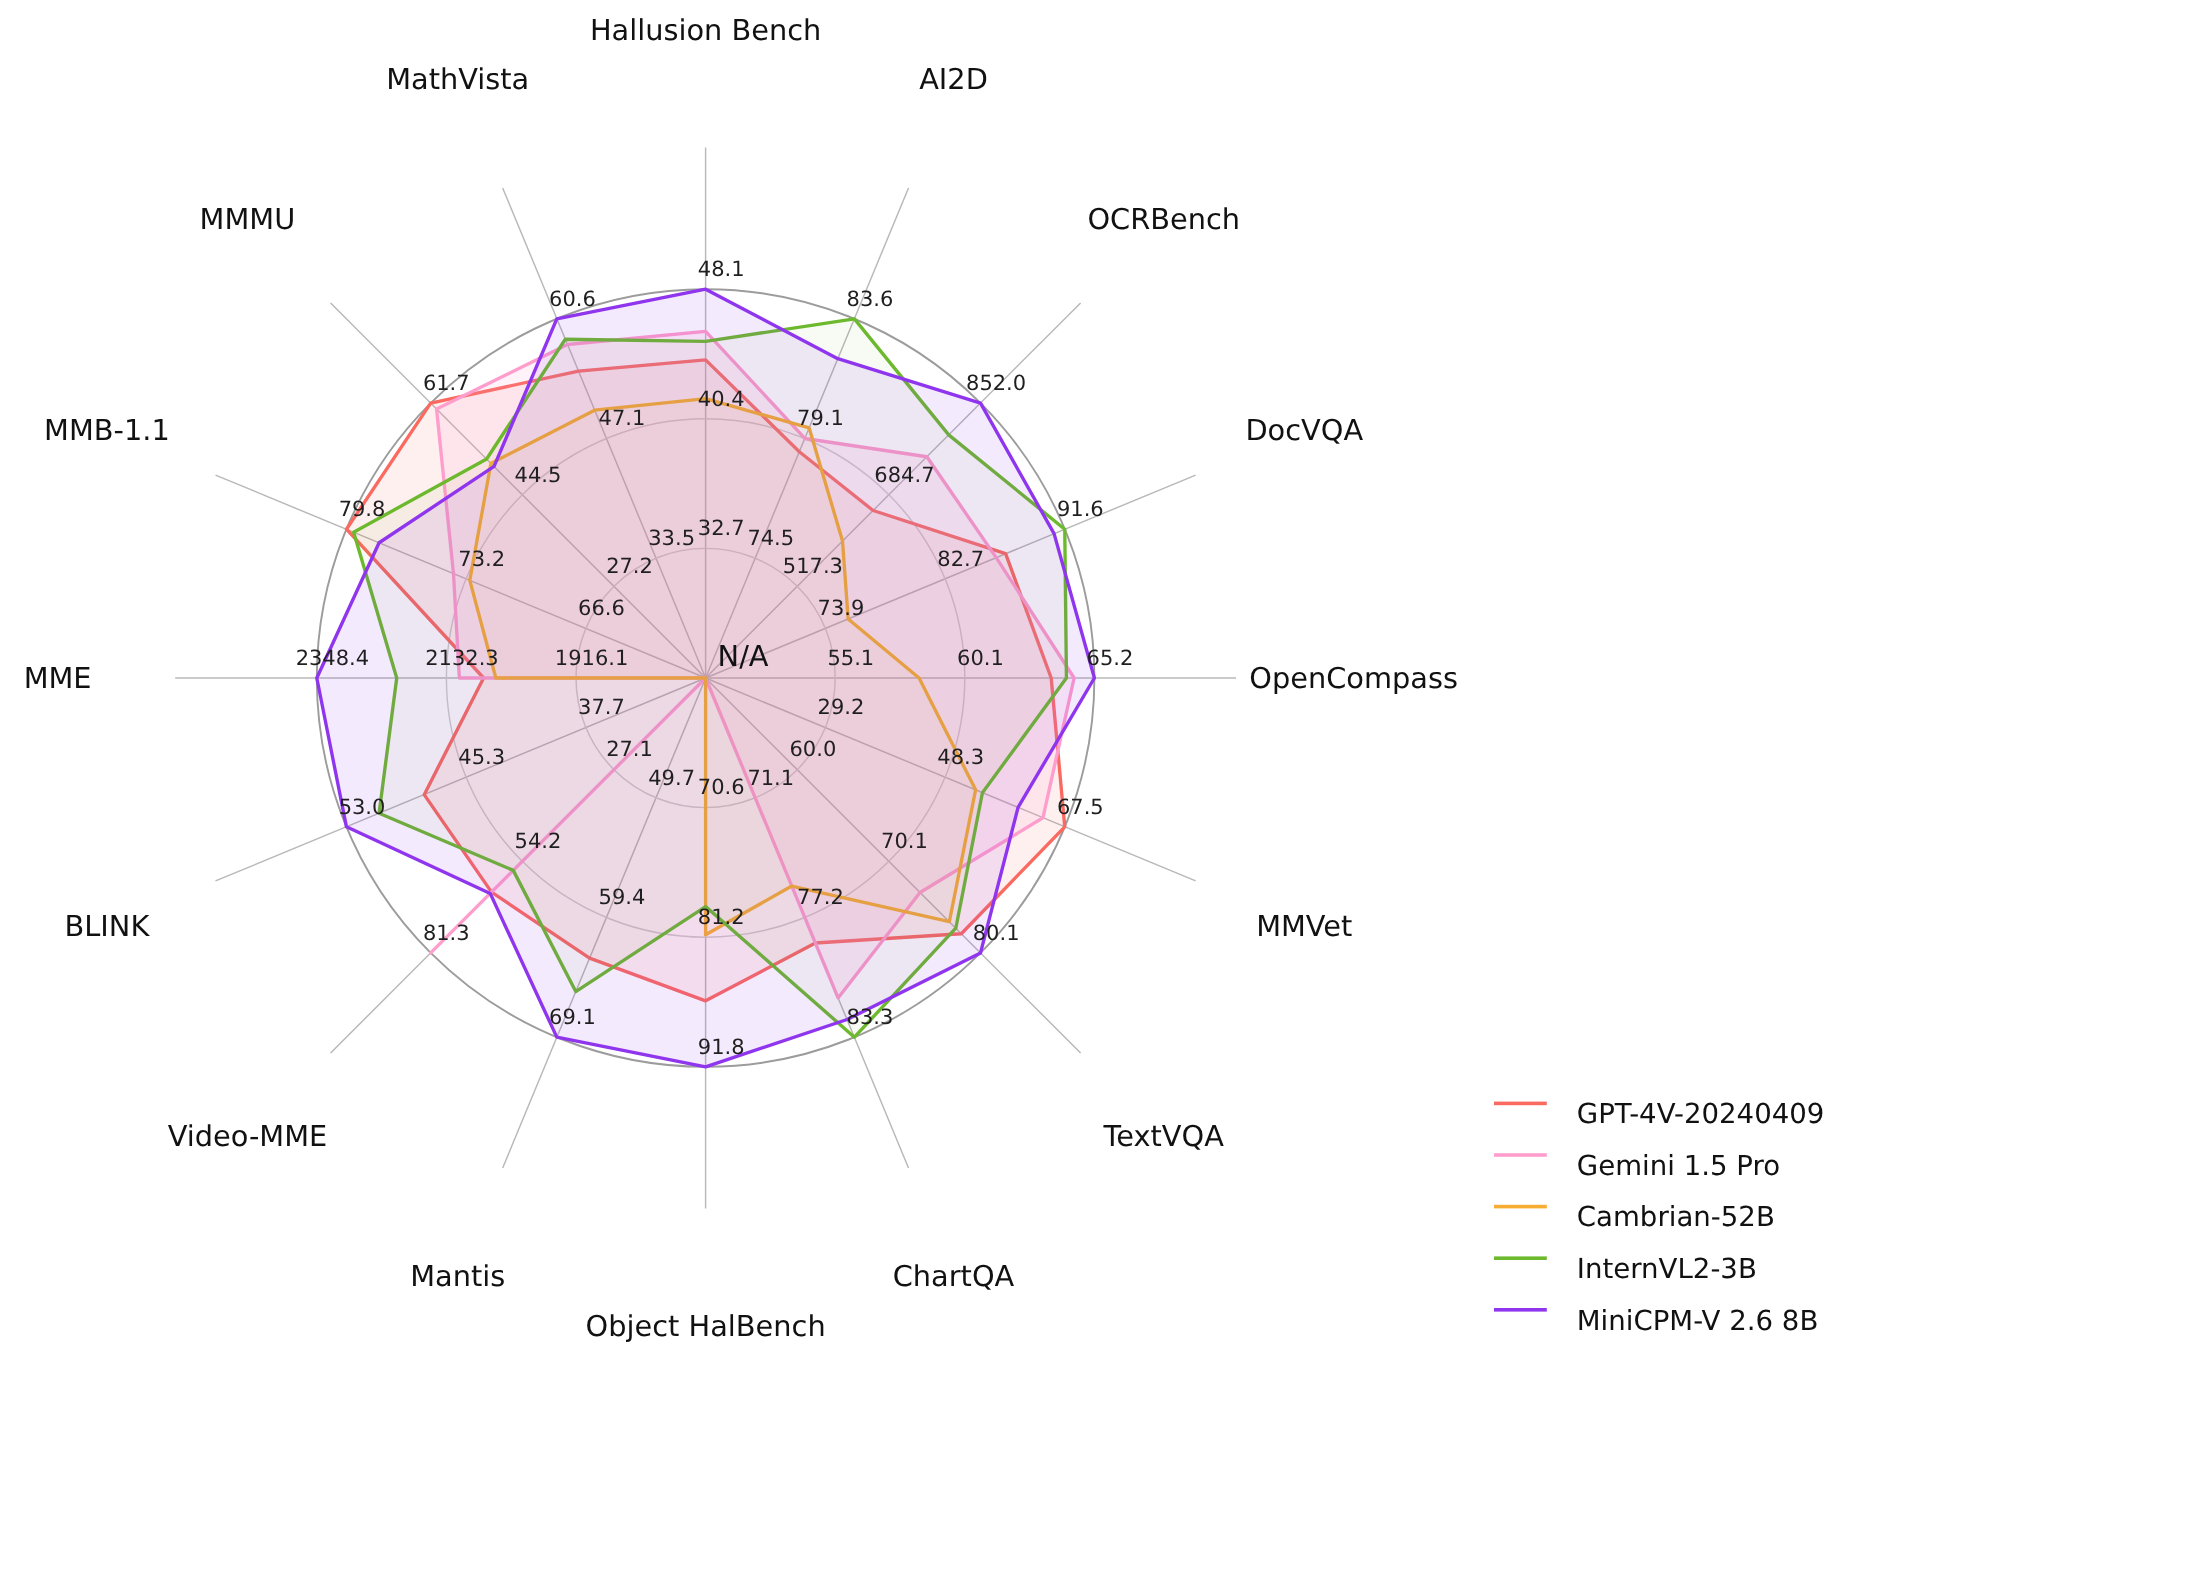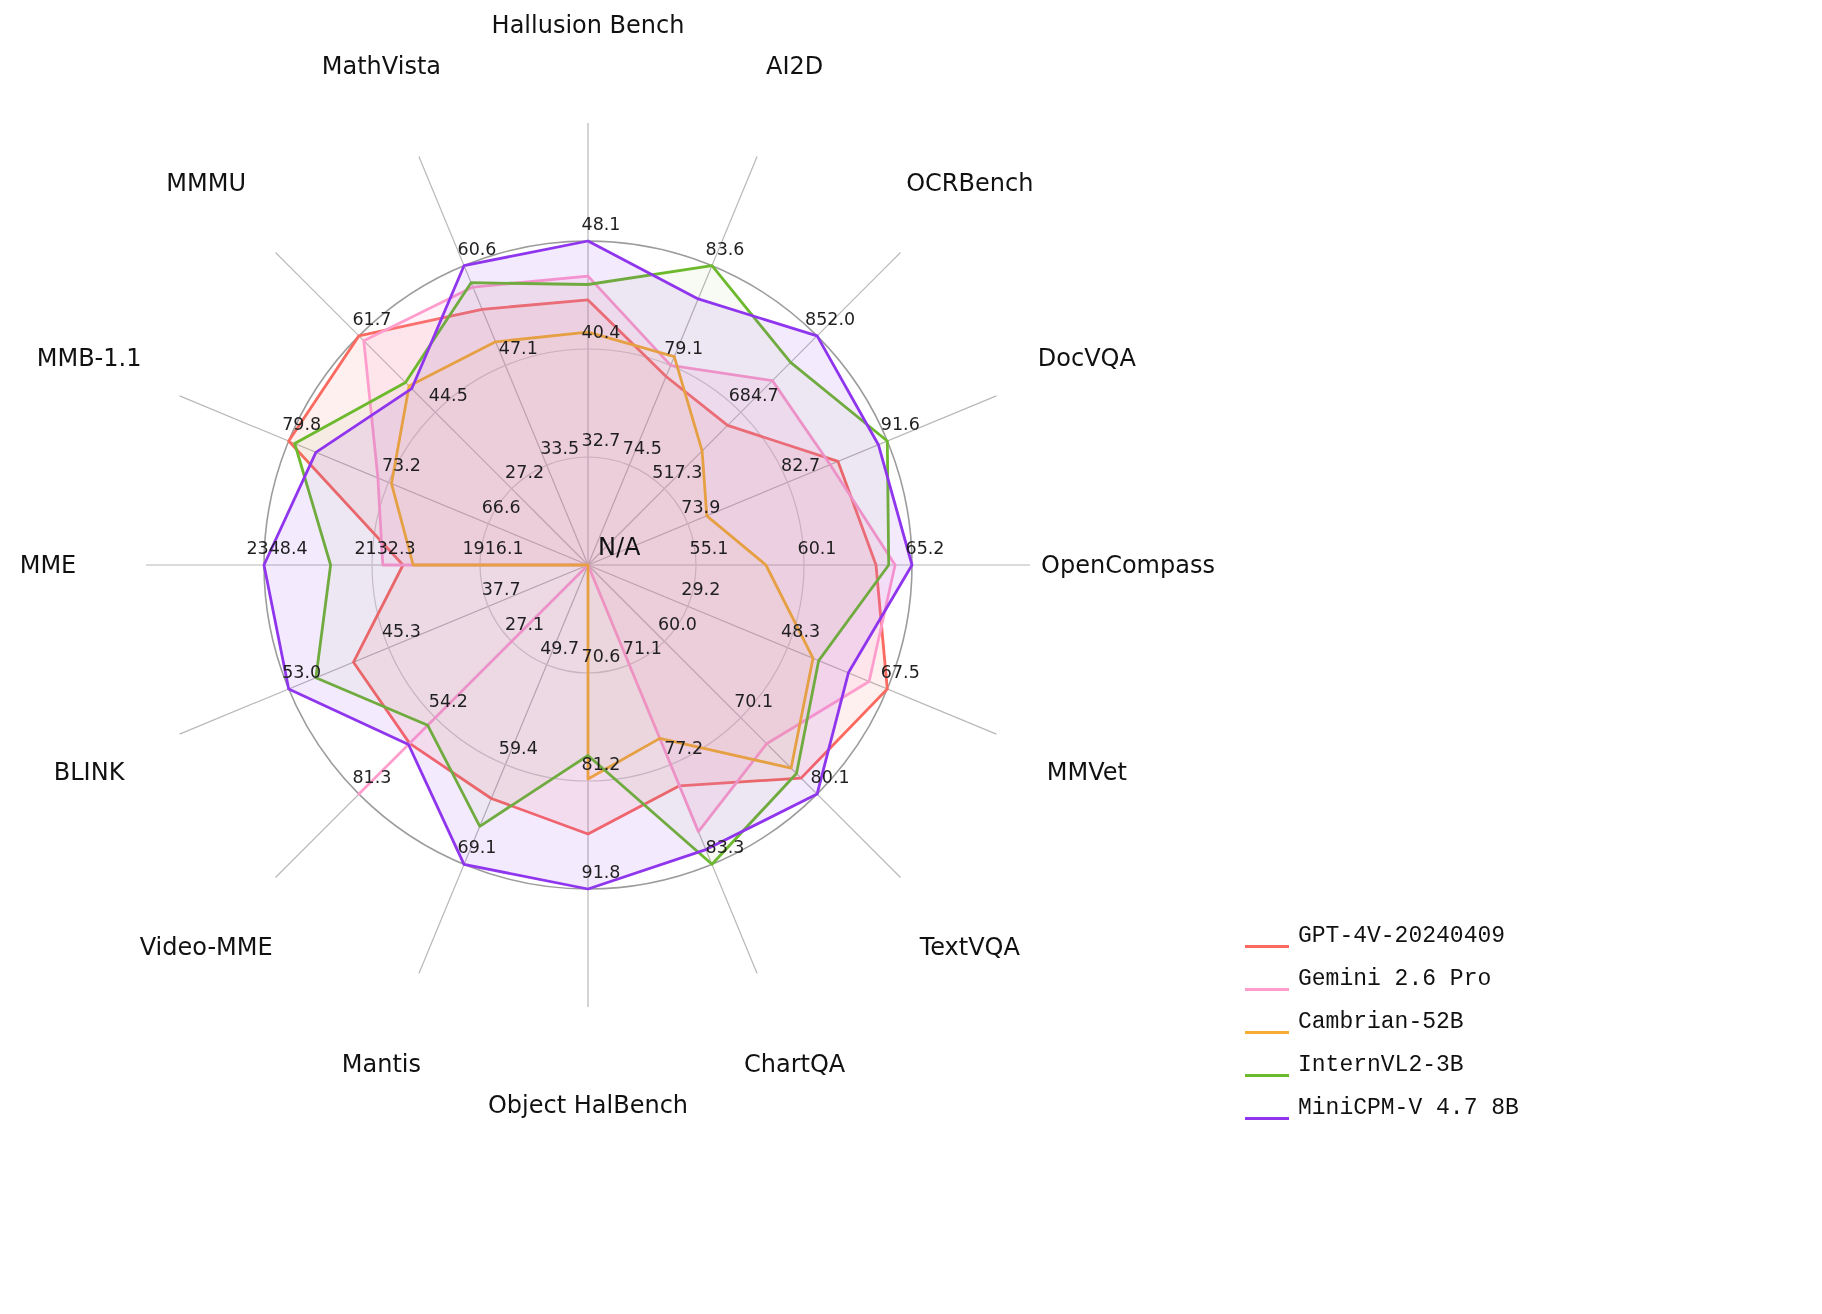--- a/index.html
+++ b/index.html
@@ -1,20 +1,20 @@
 <!DOCTYPE html>
 <html><head>
 <meta charset="utf-8">
 <style>
   html,body{margin:0;padding:0;background:#ffffff;}
   #stage{position:relative;width:1822px;height:1314px;background:#ffffff;overflow:hidden;
          font-family:"DejaVu Sans",sans-serif;}
   #radar-svg{position:absolute;left:0;top:0;}
   #legend{position:absolute;left:1245px;top:918px;display:flex;flex-direction:column;gap:13px;}
-  .legend-row{display:flex;align-items:flex-end;gap:9px;height:30px;font-family:Liberation Mono, monospace;}
+  .legend-row{display:flex;align-items:flex-start;gap:25px;height:30px;}
   .legend-line{display:inline-block;width:44px;height:0;border-top:3px solid #000;}
   .legend-label{font-size:23px;color:#111111;line-height:1;}
 </style>
 </head>
 <body>
 
 <div id="stage">
   <svg id="radar-svg" width="1822" height="1314" viewBox="0 0 1822 1314">
       <line x1="588" y1="565" x2="588.0" y2="123.0" stroke="#b8b8b8" stroke-width="1.2"></line>
       <line x1="588" y1="565" x2="757.1" y2="156.6" stroke="#b8b8b8" stroke-width="1.2"></line>
@@ -106,28 +106,28 @@
       <text x="381.4" y="74.1" font-size="24" fill="#111111" text-anchor="middle" font-family="&quot;DejaVu Sans&quot;, sans-serif">MathVista</text>
       <text x="598" y="555" font-size="24" fill="#111111" text-anchor="start" font-family="&quot;DejaVu Sans&quot;, sans-serif">N/A</text>
     </svg>
   <div id="legend">
       <div class="legend-row">
         <span class="legend-line" style="border-top-color: rgb(250, 106, 96);"></span>
         <span class="legend-label">GPT-4V-20240409</span>
       </div>
       <div class="legend-row">
         <span class="legend-line" style="border-top-color: rgb(255, 158, 205);"></span>
-        <span class="legend-label">Gemini 2.6 Pro</span>
+        <span class="legend-label">Gemini 1.5 Pro</span>
       </div>
       <div class="legend-row">
         <span class="legend-line" style="border-top-color: rgb(247, 173, 51);"></span>
         <span class="legend-label">Cambrian-52B</span>
       </div>
       <div class="legend-row">
         <span class="legend-line" style="border-top-color: rgb(109, 185, 45);"></span>
         <span class="legend-label">InternVL2-3B</span>
       </div>
       <div class="legend-row">
         <span class="legend-line" style="border-top-color: rgb(143, 53, 238);"></span>
-        <span class="legend-label">MiniCPM-V 4.7 8B</span>
+        <span class="legend-label">MiniCPM-V 2.6 8B</span>
       </div>
     </div>
 </div>
 
 </body></html>

